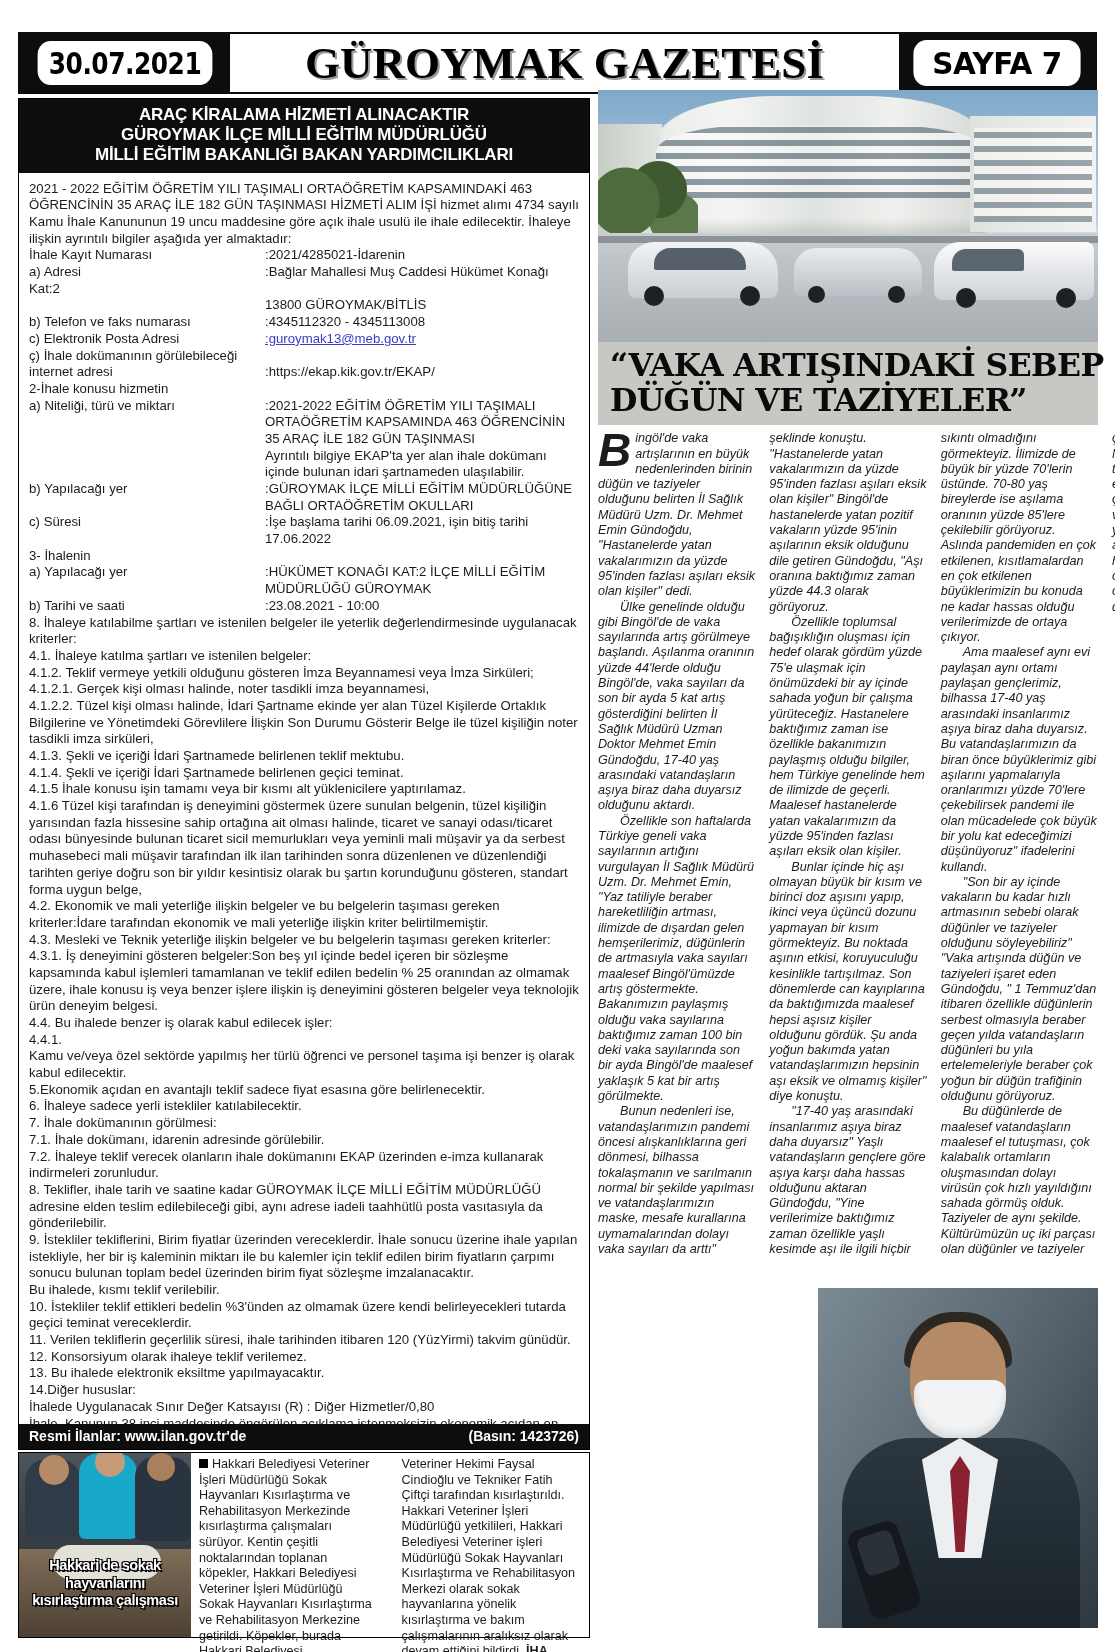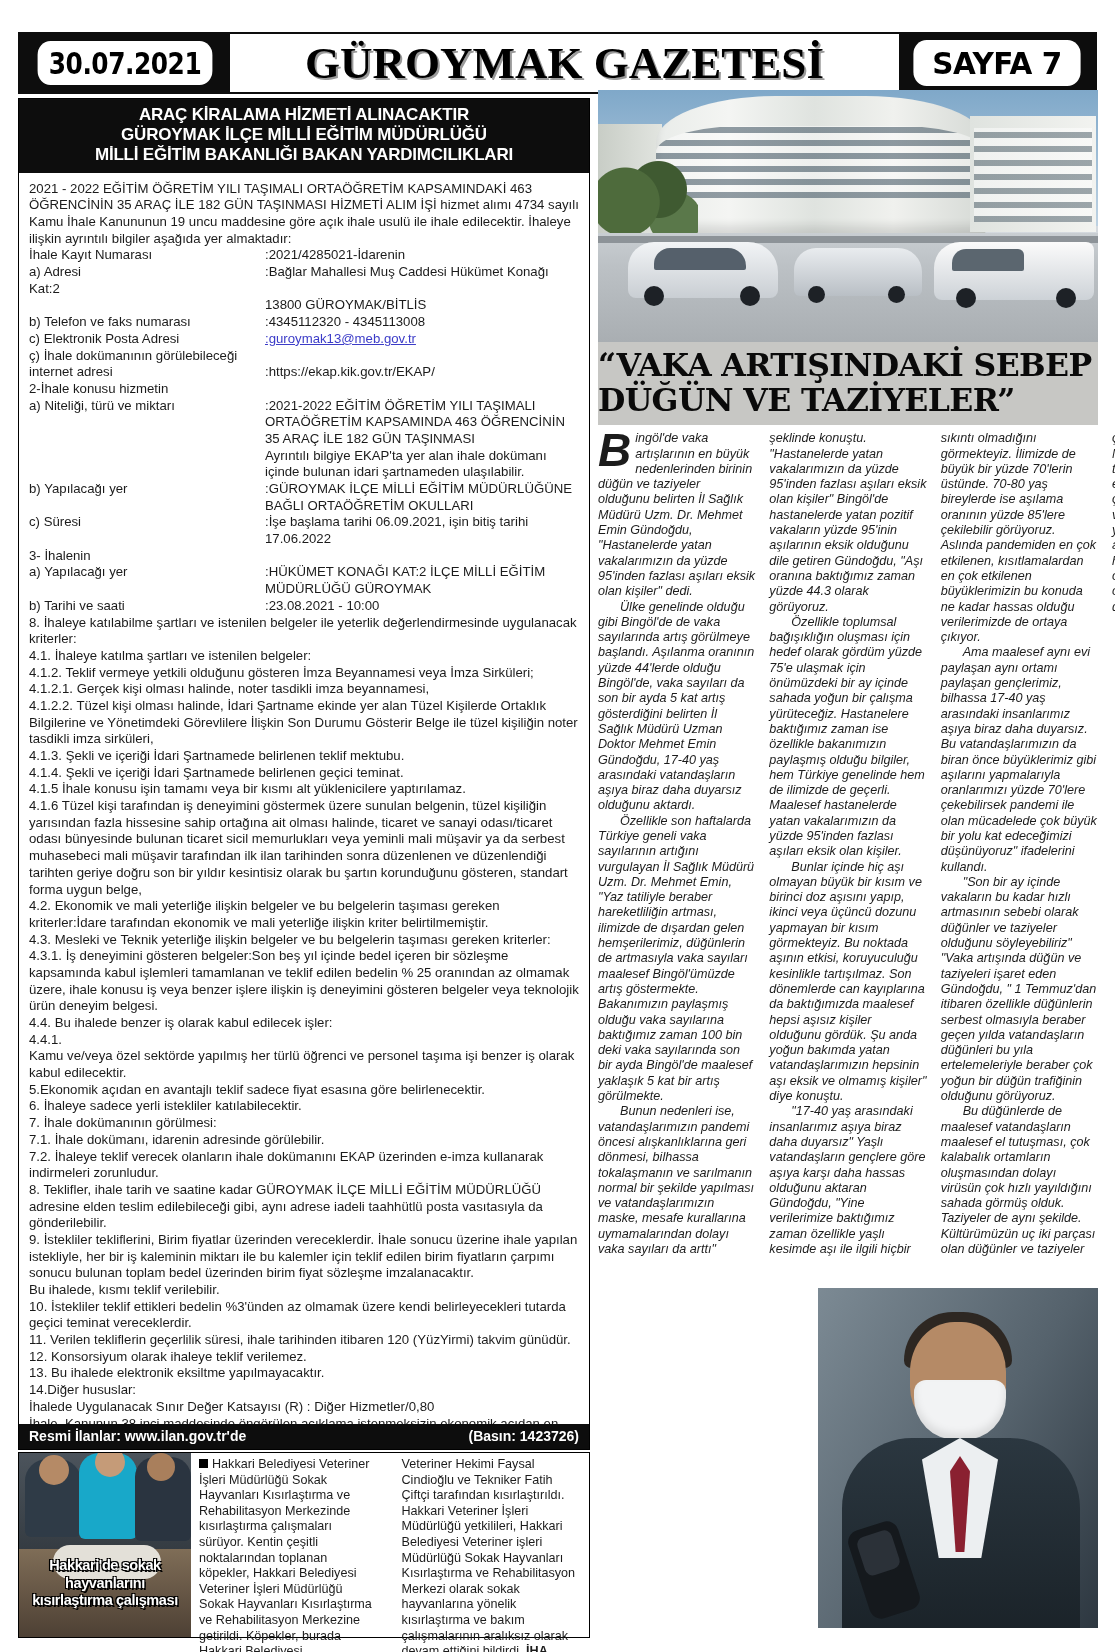--- a/index.html
+++ b/index.html
@@ -191,21 +191,21 @@
   .ph-car3 {
     position:absolute; left:336px; top:152px; width:160px; height:58px;
     background: linear-gradient(#fbfbfb,#cdd2d7);
     border-radius: 26px 8px 8px 8px;
   }
   .ph-car3::before{content:"";position:absolute;left:18px;top:7px;width:72px;height:22px;background:#5b666f;border-radius:14px 6px 2px 2px;}
   .ph-car3::after{content:"";position:absolute;left:22px;bottom:-8px;width:20px;height:20px;border-radius:50%;background:#1d2126;box-shadow:100px 0 0 #1d2126;}
 
   .headline {
     background: #c7c7c4;
-    padding: 6px 8px 8px 0;
+    padding: 6px 8px 8px 12px;
     font-family: "DejaVu Serif", serif;
     font-weight: bold;
     font-size: 31.5px;
     line-height: 1.1;
     letter-spacing: -0.6px;
     color: #0a0a0a;
   }
   .headline div { white-space: nowrap; }
 
   .article {

